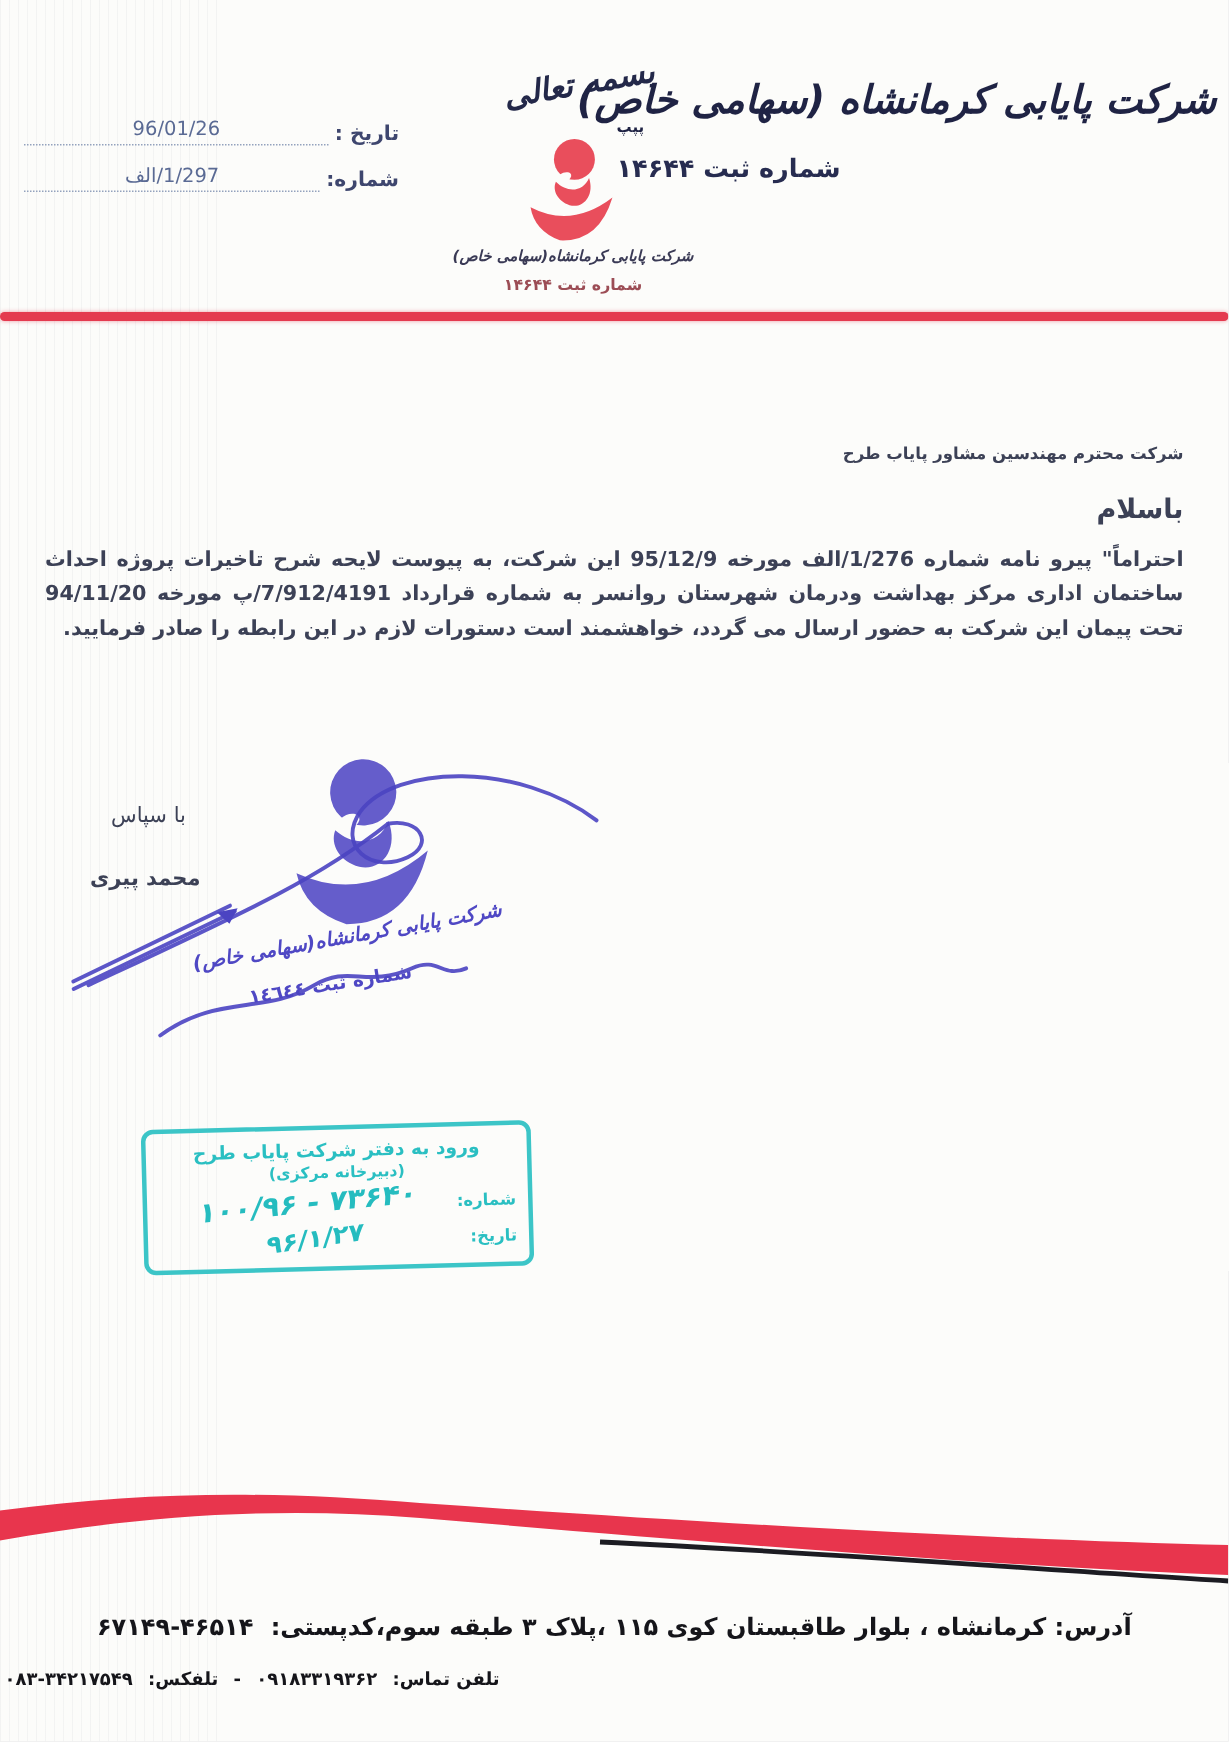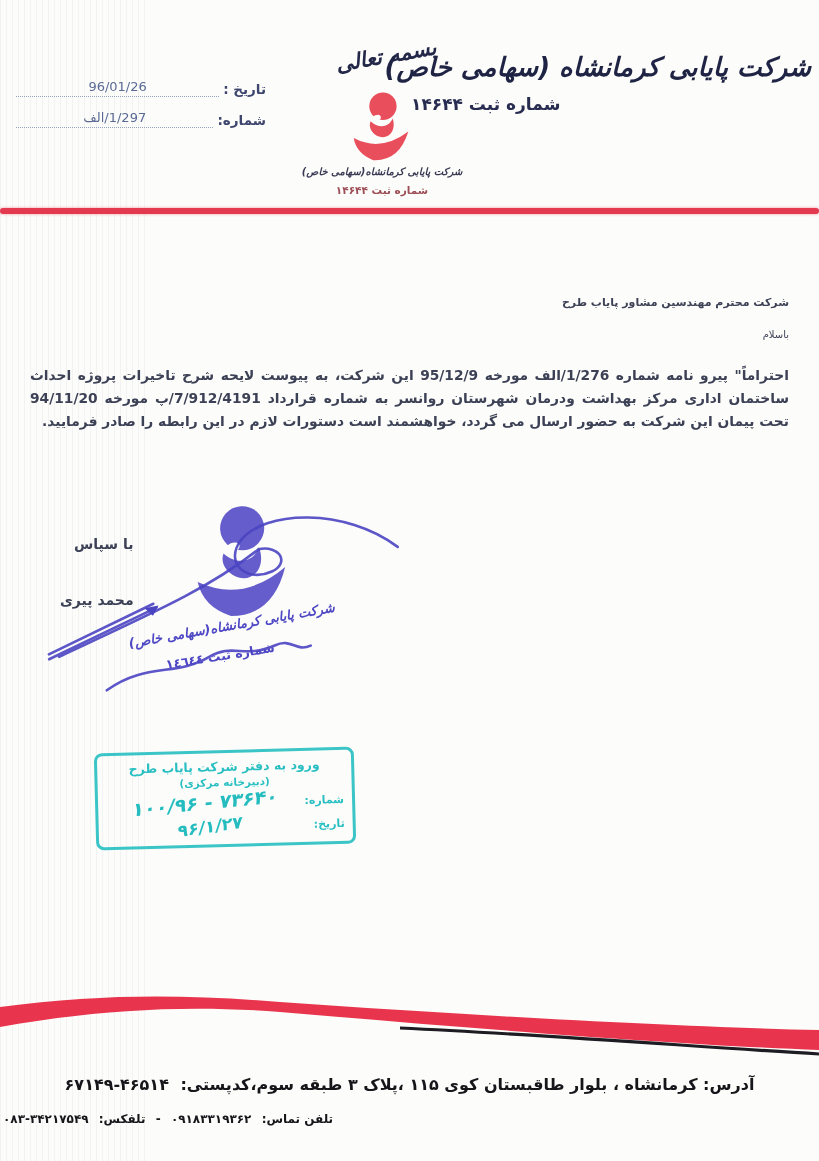--- a/index.html
+++ b/index.html
@@ -32,25 +32,25 @@
   .company-title{font-size:26px;font-weight:bold;font-style:italic;color:#1f2344;white-space:nowrap;}
   .title-flourish{font-size:10px;font-weight:bold;color:#1f2344;margin-top:-2px;}
   .reg-number{font-size:17px;font-weight:bold;color:#272c50;margin-top:12px;letter-spacing:1px;}
   
   .red-divider{position:absolute;top:208px;left:0;width:819px;height:6px;
     background:#e43a4f;border-radius:3px;box-shadow:0 0 3px rgba(228,58,79,.5);}
   
   .body-block{position:absolute;top:296px;right:30px;left:30px;direction:rtl;}
   .recipient{font-size:11px;font-weight:bold;margin-bottom:20px;}
   .subject{font-size:14.5px;font-weight:bold;margin-bottom:22px;}
-  .salutation{font-size:10px;font-weight:normal;margin-bottom:24px;}
+  .salutation{font-size:18px;font-weight:bold;margin-bottom:12px;}
   .paragraph{font-size:13.8px;font-weight:bold;line-height:23px;text-align:justify;}
   
-  .closing{position:absolute;left:74px;top:536px;font-size:14px;font-weight:bold;}
-  .signer{position:absolute;left:60px;top:578px;font-size:14px;font-weight:bold;margin-top:14px;}
+  .closing{position:absolute;left:74px;top:536px;font-size:14px;font-weight:normal;}
+  .signer{position:absolute;left:60px;top:578px;font-size:14px;font-weight:bold;}
   .stamp-blue{position:absolute;left:40px;top:498px;width:370px;height:195px;transform:rotate(-3deg);}
   .stamp-logo{position:absolute;left:150px;top:2px;width:105px;height:132px;opacity:.9;}
   .stamp-company{position:absolute;left:55px;top:120px;width:270px;text-align:center;direction:rtl;
     font-size:13px;font-weight:bold;font-style:italic;color:#4f48c4;transform:rotate(-7deg);white-space:nowrap;}
   .stamp-reg{position:absolute;left:92px;top:150px;width:170px;text-align:center;
     font-size:12.5px;font-weight:bold;color:#4f48c4;transform:rotate(-6deg);letter-spacing:1px;}
   .sig-strokes{position:absolute;left:0;top:0;width:370px;height:195px;}
   
   .entry-stamp{position:absolute;left:95px;top:750px;width:238px;transform:rotate(-1.5deg);
     border:3px solid #3cc5c7;border-radius:8px;padding:6px 8px 8px;direction:rtl;color:#2abfc2;}
@@ -99,20 +99,21 @@
 
   <div class="bismillah">بسمه تعالی</div>
   <svg class="logo-red" viewBox="0 0 100 120">
     <use href="#logoShape" fill="#e94e5c"></use>
   </svg>
   <div class="logo-cap1">شرکت پایابی کرمانشاه(سهامی خاص)</div>
   <div class="logo-cap2">شماره ثبت ۱۴۶۴۴</div>
 
   <div class="title-block">
     <div class="company-title">شرکت پایابی کرمانشاه (سهامی خاص)</div>
+    <div class="title-flourish">پپپ</div>
     <div class="reg-number">شماره ثبت ۱۴۶۴۴</div>
   </div>
 
   <div class="red-divider"></div>
 
   <div class="body-block">
     <div class="recipient">شرکت محترم مهندسین مشاور پایاب طرح</div>
     <div class="salutation">باسلام</div>
     <div class="paragraph">احتراماً" پیرو نامه شماره 1/276/الف مورخه 95/12/9 این شرکت، به پیوست لایحه شرح تاخیرات پروژه احداث ساختمان اداری مرکز بهداشت ودرمان شهرستان روانسر به شماره قرارداد 7/912/4191/پ مورخه 94/11/20 تحت پیمان این شرکت به حضور ارسال می گردد، خواهشمند است دستورات لازم در این رابطه را صادر فرمایید.</div>
   </div>

